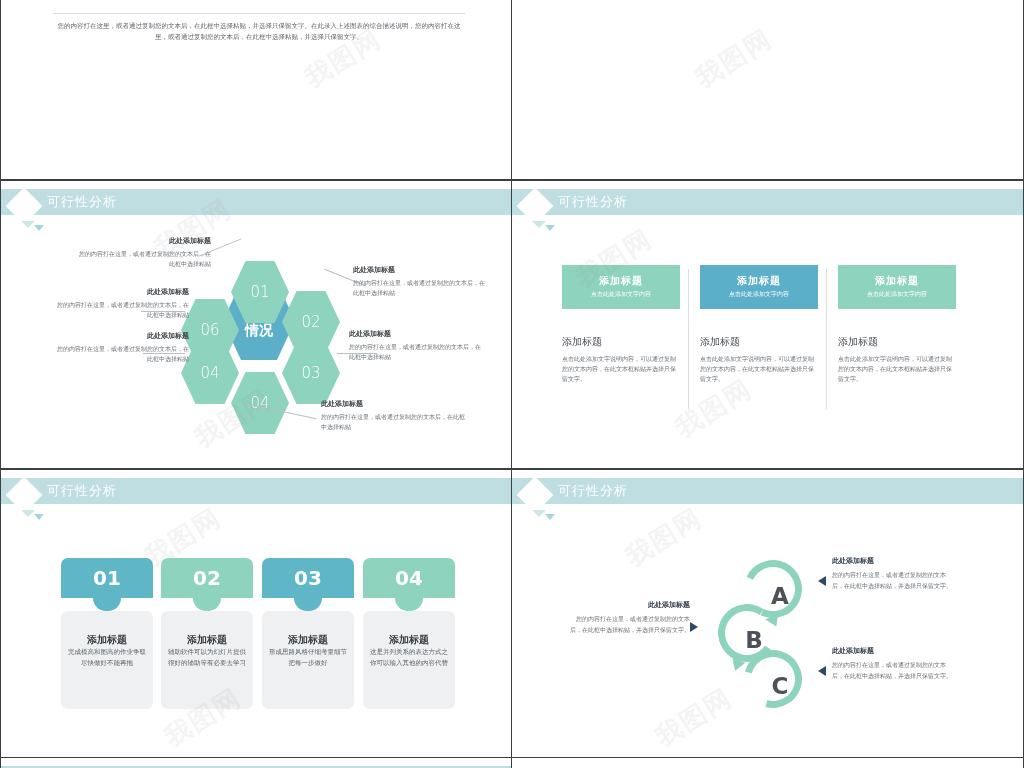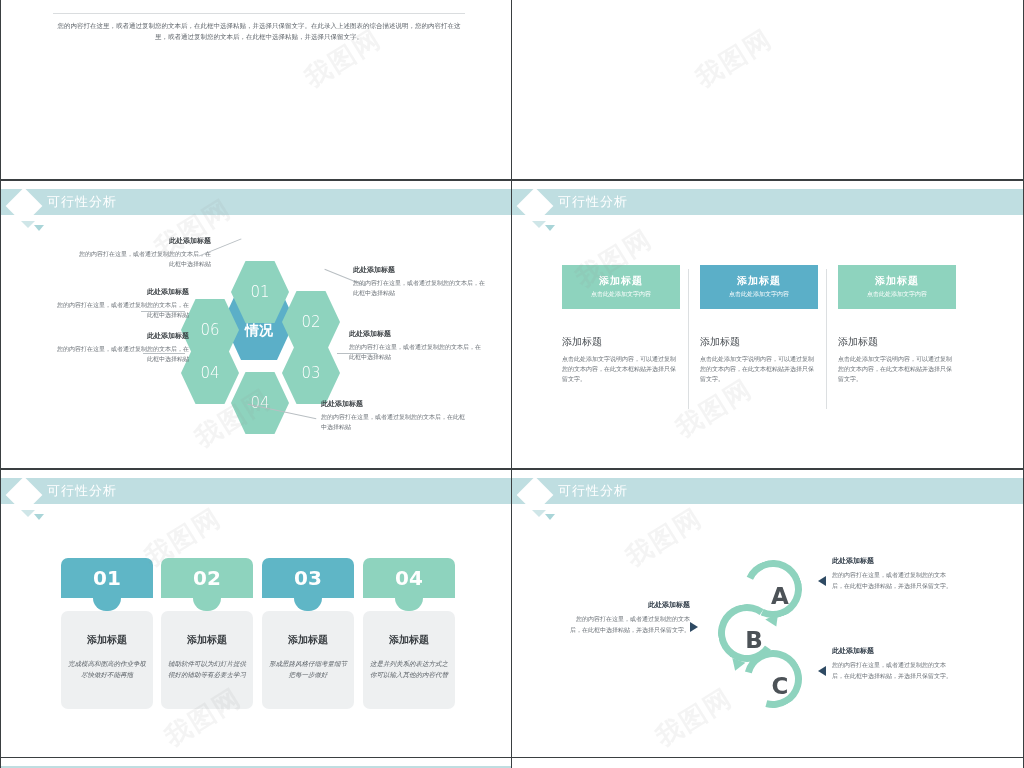--- a/index.html
+++ b/index.html
@@ -66,21 +66,21 @@
 
   
   .n4{ position:absolute; top:88px; width:92px; }
   .n4-top{ height:40px; border-radius:7px 7px 0 0; color:#fff; text-align:center;
     font-size:20px; font-weight:bold; line-height:40px; position:relative; }
   .n4-tab{ position:absolute; left:50%; top:40px; transform:translateX(-50%);
     width:28px; height:13px; border-radius:0 0 14px 14px; }
   .n4-box{ margin-top:13px; background:#eef0f1; border-radius:7px; padding:22px 6px 16px;
     text-align:center; min-height:98px; }
   .n4-t{ font-size:10px; font-weight:bold; color:#3d4246; }
-  .n4-b{ margin-top:12px; font-size:6.5px; color:#5d6369; line-height:11px;font-style:italic; }
+  .n4-b{ margin-top:0; font-size:6.5px; color:#5d6369; line-height:11px; }
 
   
   .ring{ position:absolute; border:7px solid #8ed3be; border-radius:50%;
     width:58px; height:58px; }
   .ptr{ position:absolute; width:0;height:0;
     border-top:5px solid transparent; border-bottom:5px solid transparent; }
   .ptr.right{ border-left:8px solid #2e4a63; }
   .ptr.left{ border-right:8px solid #2e4a63; }
   .abc-lbl{ position:absolute; width:122px; }
   .abc-lbl .t{ font-size:7px; font-weight:bold; color:#2f3b47; margin-bottom:4px; }

